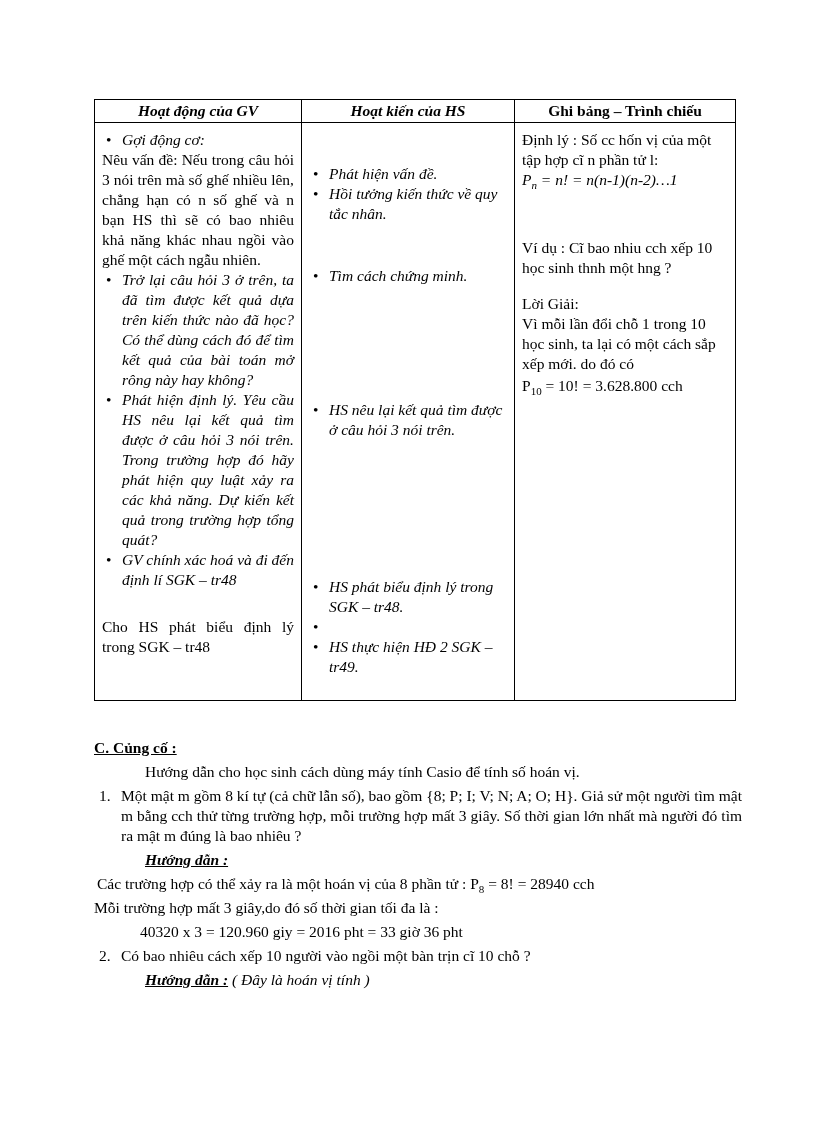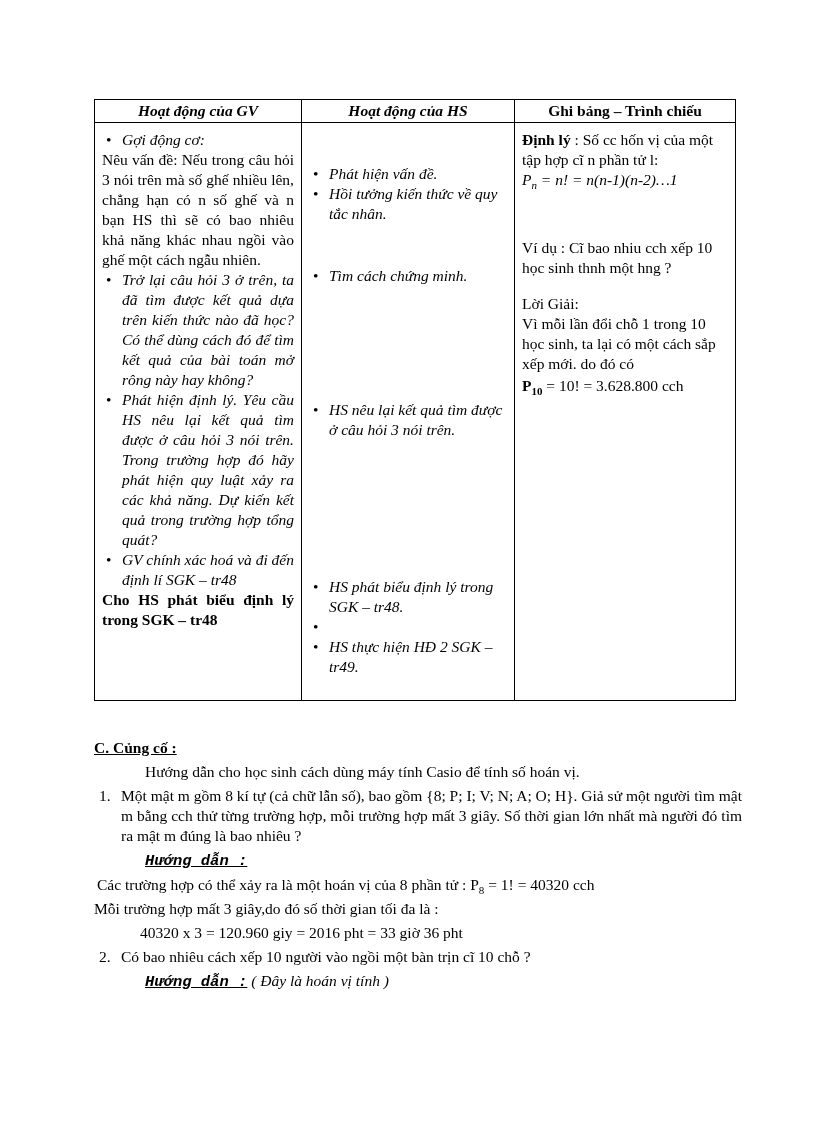--- a/index.html
+++ b/index.html
@@ -36,53 +36,53 @@
   }
   .col-gv { width:207px; }
   .col-hs { width:213px; }
   .col-board { width:221px; }
 
   .bi { display:flex; }
   .bullet { flex:0 0 20px; padding-left:4px; }
   .bi-text { flex:1 1 auto; text-align:justify;font-style:italic; }
   .hs-cell .bi-text { text-align:left; }
   .para { text-align:justify; }
-  .bold { font-weight:bold; }
+  .bold { font-weight:normal;margin-top:27px; }
   .italic { font-style:italic; }
   sub { font-size:11px; line-height:0; }
 
   .board-cell .para { text-align:left; }
 
   .section { margin-top:37px; font-size:15.5px; line-height:20px; width:648px; }
   .section .row { margin-top:4px; }
   .sec-title { font-weight:bold; text-decoration:underline; }
   .indent51 { padding-left:51px; }
   .indent34 { padding-left:34px; }
   .indent46 { padding-left:46px; }
   .indent3  { padding-left:3px; }
   .ex { display:flex; }
   .ex-num { flex:0 0 27px; padding-left:5px; }
   .ex-text { flex:1 1 auto; text-align:justify; }
-  .hd-label { font-weight:bold; font-style:italic; text-decoration:underline;font-family:Liberation Mono, monospace; }
+  .hd-label { font-weight:bold; font-style:italic; text-decoration:underline; }
 </style>
 </head>
 <body>
 
 <div class="page">
 
   <table class="lesson">
     <colgroup>
       <col class="col-gv">
         <col class="col-hs">
         <col class="col-board">
     </colgroup>
     <thead>
       <tr>
         <th class="it">Hoạt động của GV</th>
-        <th class="it">Hoạt động của HS</th>
+        <th class="it">Hoạt kiến của HS</th>
         <th>Ghi bảng – Trình  chiếu</th>
       </tr>
     </thead>
     <tbody>
       <tr>
 
         <td class="gv-cell">
           <div class="bi">
             <span class="bullet">•</span>
             <span class="bi-text">Gợi động cơ:</span>
@@ -159,21 +159,21 @@
 
     <div class="ex row">
       <span class="ex-num">1.</span>
       <span class="ex-text">Một mật m gồm 8 kí tự (cả chữ lẫn số), bao gồm {8; P; I; V; N; A; O; H}. Giả sử một người tìm mật m bằng cch thử từng trường hợp, mỗi trường hợp mất 3 giây. Số thời gian lớn nhất mà người đó tìm ra mật m đúng là bao nhiêu  ?</span>
     </div>
 
     <div class="row indent51">
       <span class="hd-label">Hướng dẫn :</span>
     </div>
     <div class="row indent3">
-      <span>Các trường hợp có thể xảy ra là một hoán vị của 8 phần tử : P</span><sub>8</sub><span> = 1! = 40320 cch</span>
+      <span>Các trường hợp có thể xảy ra là một hoán vị của 8 phần tử : P</span><sub>8</sub><span> = 8! = 28940 cch</span>
     </div>
     <div class="row">Mỗi trường hợp mất 3 giây,do  đó số thời gian tối đa là :</div>
     <div class="row indent46">40320 x 3 = 120.960 giy = 2016 pht = 33 giờ 36 pht</div>
 
     <div class="ex row">
       <span class="ex-num">2.</span>
       <span class="ex-text">Có bao nhiêu  cách xếp 10 người vào ngồi một bàn trịn cĩ 10 chỗ ?</span>
     </div>
 
     <div class="row indent51">

